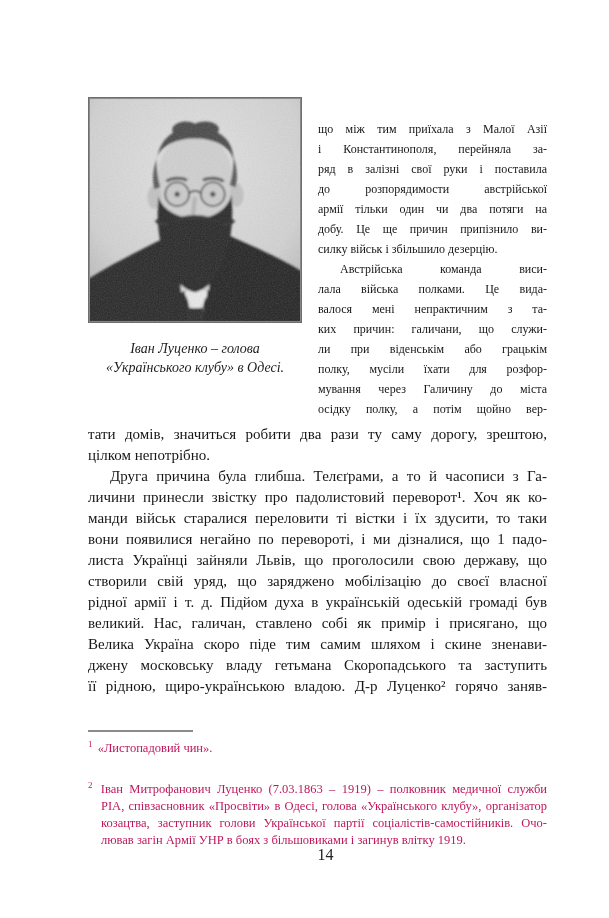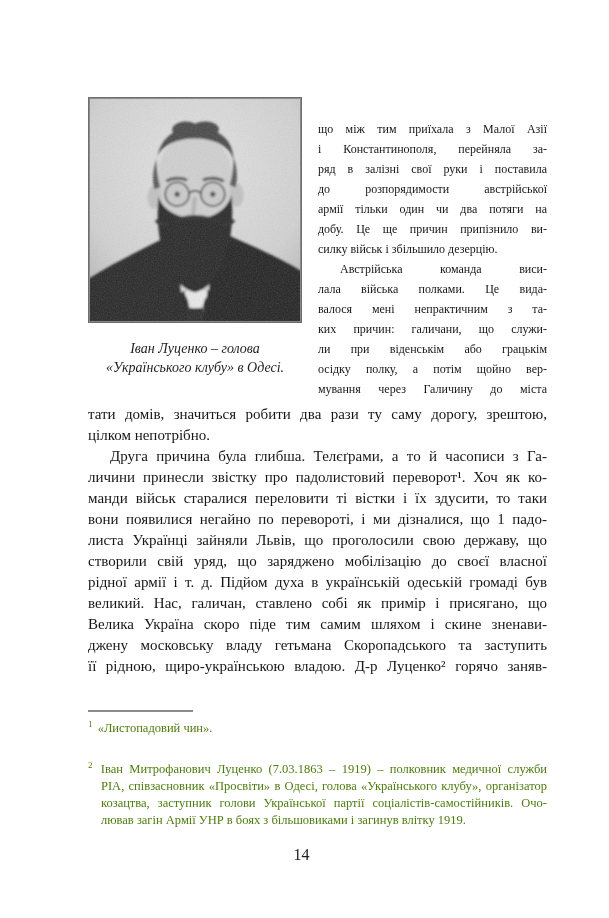--- a/index.html
+++ b/index.html
@@ -44,27 +44,27 @@
   .line.indent { text-indent:22px; }
   .footnotes { margin-top:33px; }
   .fn-rule {
     width:105px; height:2px;
     background:#8b8b8b;
     margin-bottom:8px;
   }
   .footnote {
     font-size:12.5px; line-height:17px;
     padding-left:13px;
-    color:#4d7c0f;
+    color:#be185d;
   }
   .footnote + .footnote { margin-top:24px; }
   .footnote .fn-first { text-indent:-13px; }
   .footnote sup { font-size:9px; line-height:0; margin-right:2px; }
   .page-number {
-    position:absolute; left:72px; top:846px; width:459px;
+    position:absolute; left:96px; top:846px; width:459px;
     text-align:center;
     font-size:16px; color:#222222;
   }
 </style>
 </head>
 <body>
 
 <div class="page">
   <div class="content">
 
@@ -149,22 +149,23 @@
           <div class="line">ряд в залізні свої руки і поставила</div>
           <div class="line">до розпорядимости австрійської</div>
           <div class="line">армії тільки один чи два потяги на</div>
           <div class="line">добу. Це ще причин припізнило ви-</div>
           <div class="line end">силку військ і збільшило дезерцію.</div>
           <div class="line indent">Австрійська команда виси-</div>
           <div class="line">лала війська полками. Це вида-</div>
           <div class="line">валося мені непрактичним з та-</div>
           <div class="line">ких причин: галичани, що служи-</div>
           <div class="line">ли при віденськім або грацькім</div>
+          <div class="line">полку, мусіли їхати для розфор-</div>
+          <div class="line">мування через Галичину до міста</div>
           <div class="line">осідку полку, а потім щойно вер-</div>
-          <div class="line">мування через Галичину до міста</div>
         </div>
     </div>
 
     <div class="full">
         <div class="line">тати домів, значиться робити два рази ту саму дорогу, зрештою,</div>
         <div class="line end">цілком непотрібно.</div>
         <div class="line indent">Друга причина була глибша. Телєґрами, а то й часописи з Га-</div>
         <div class="line">личини принесли звістку про падолистовий переворот¹. Хоч як ко-</div>
         <div class="line">манди військ старалися переловити ті вістки і їх здусити, то таки</div>
         <div class="line">вони появилися негайно по перевороті, і ми дізналися, що 1 падо-</div>

